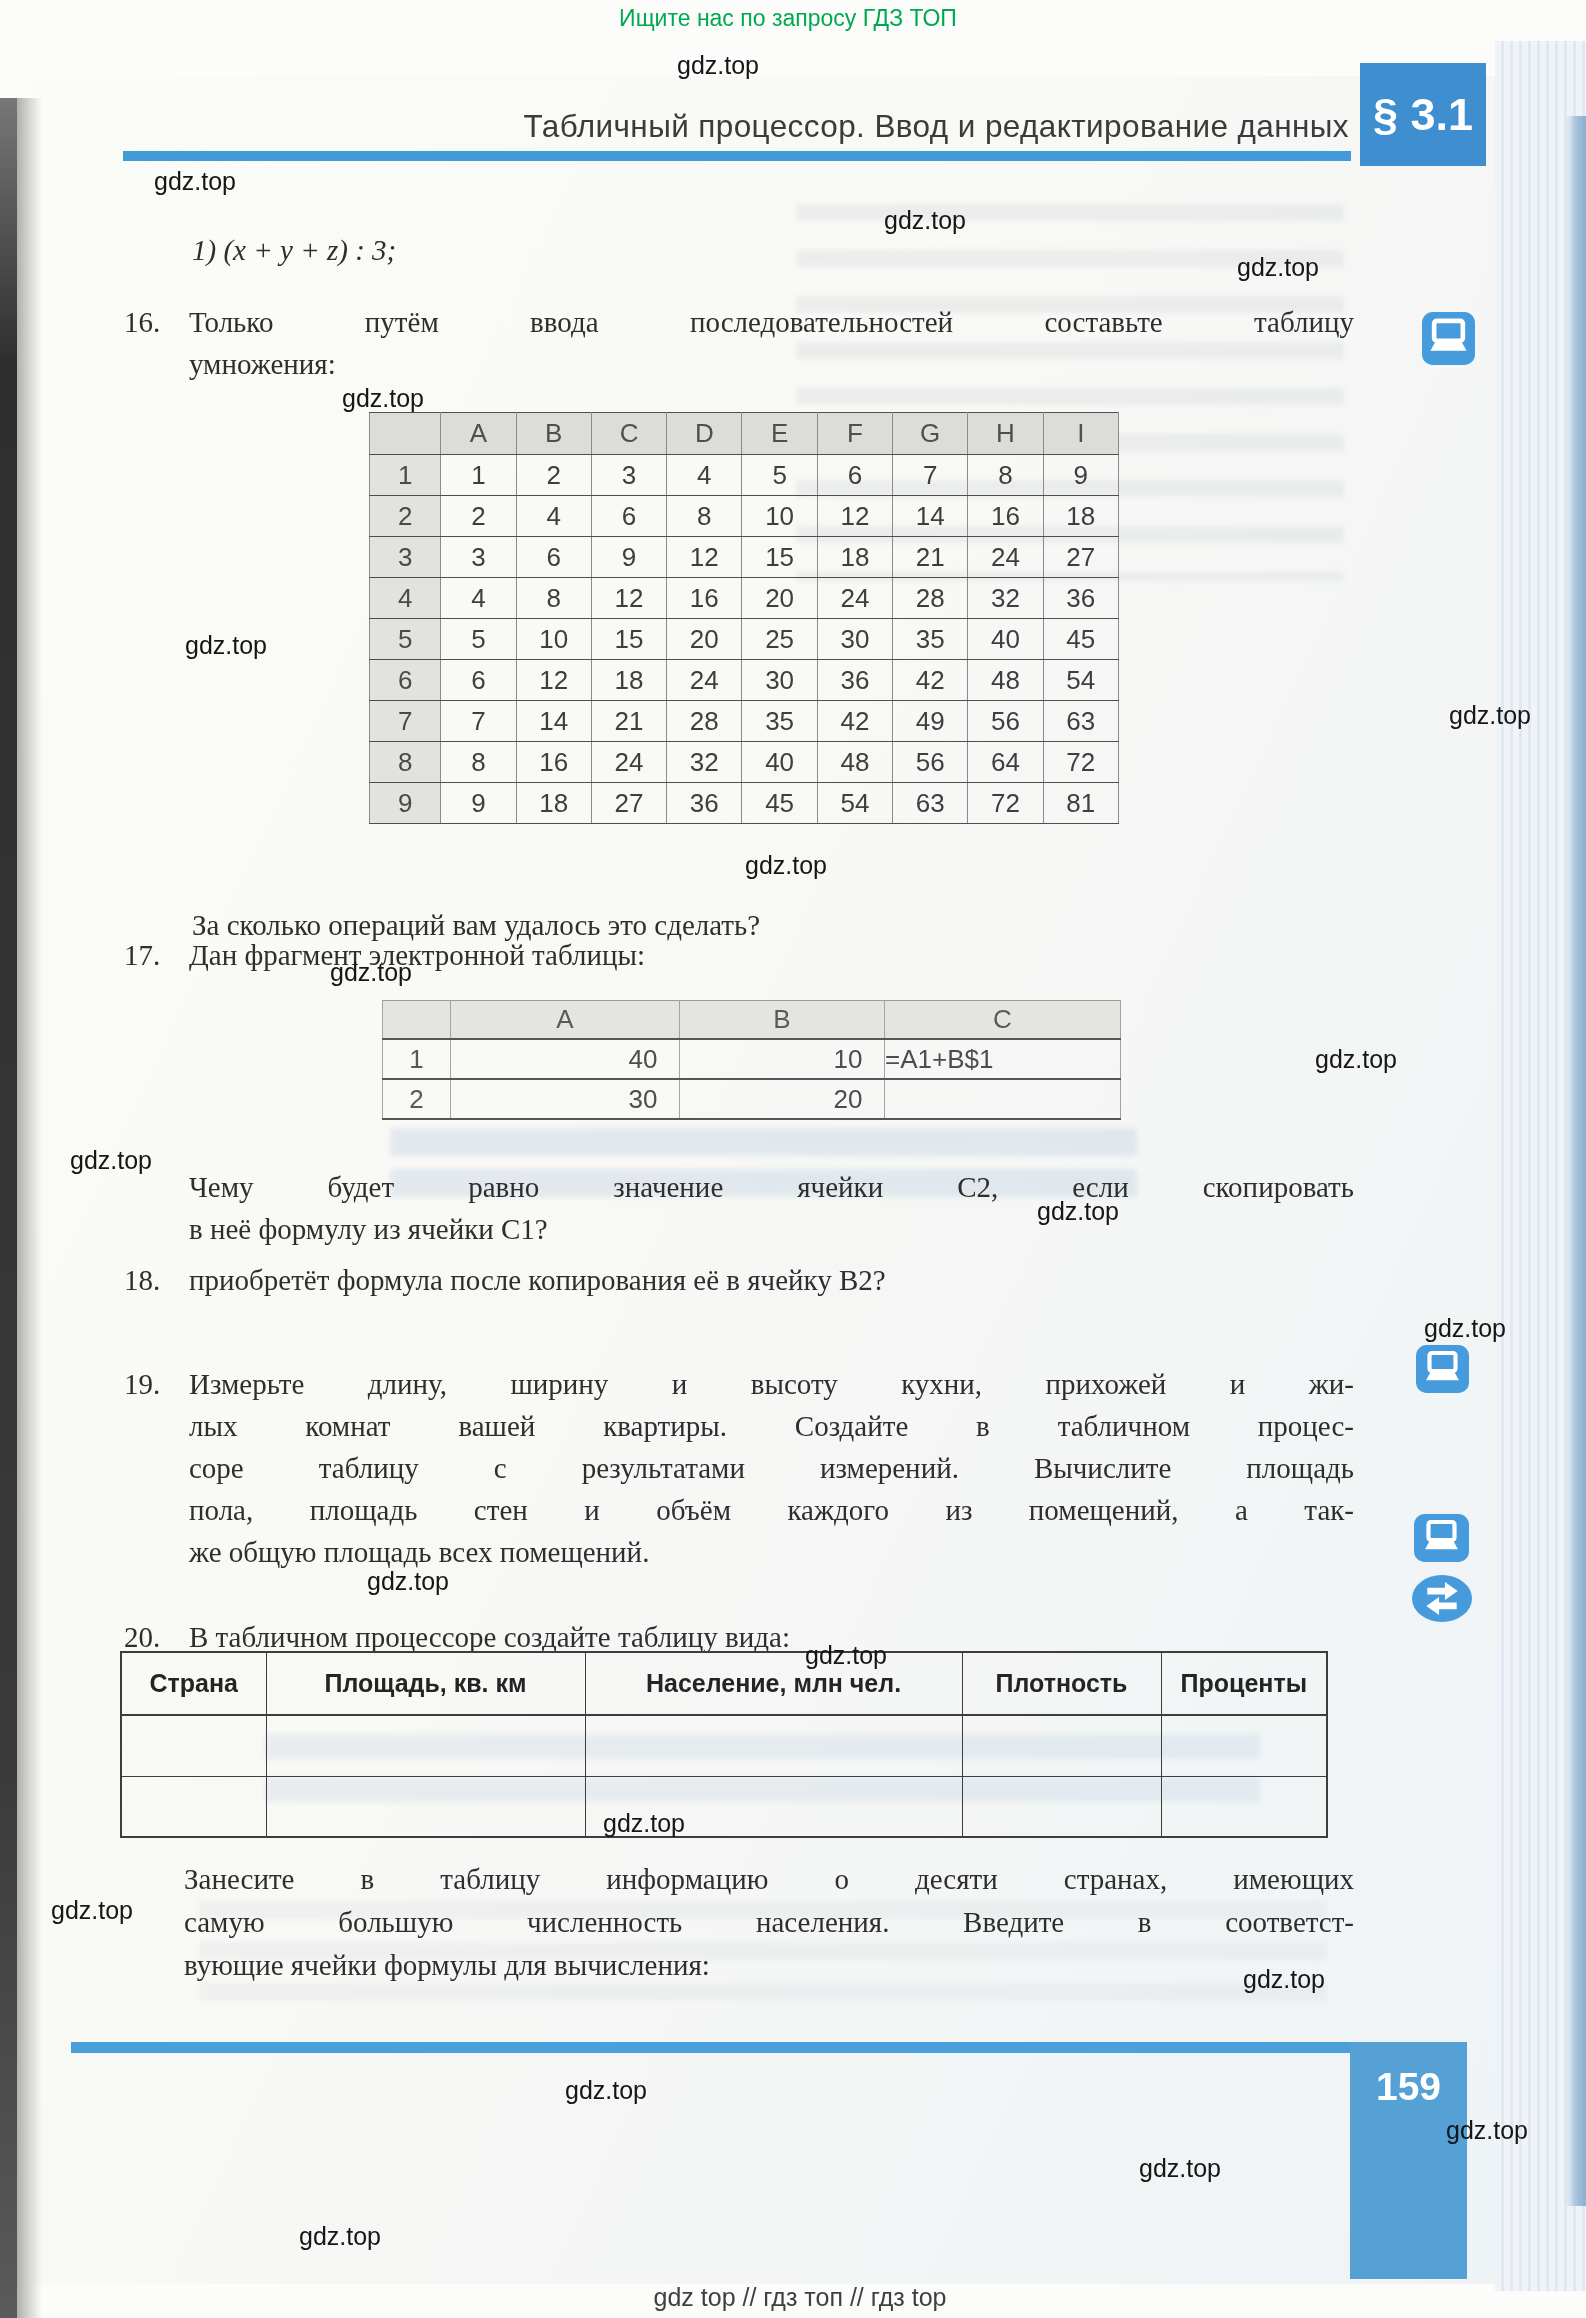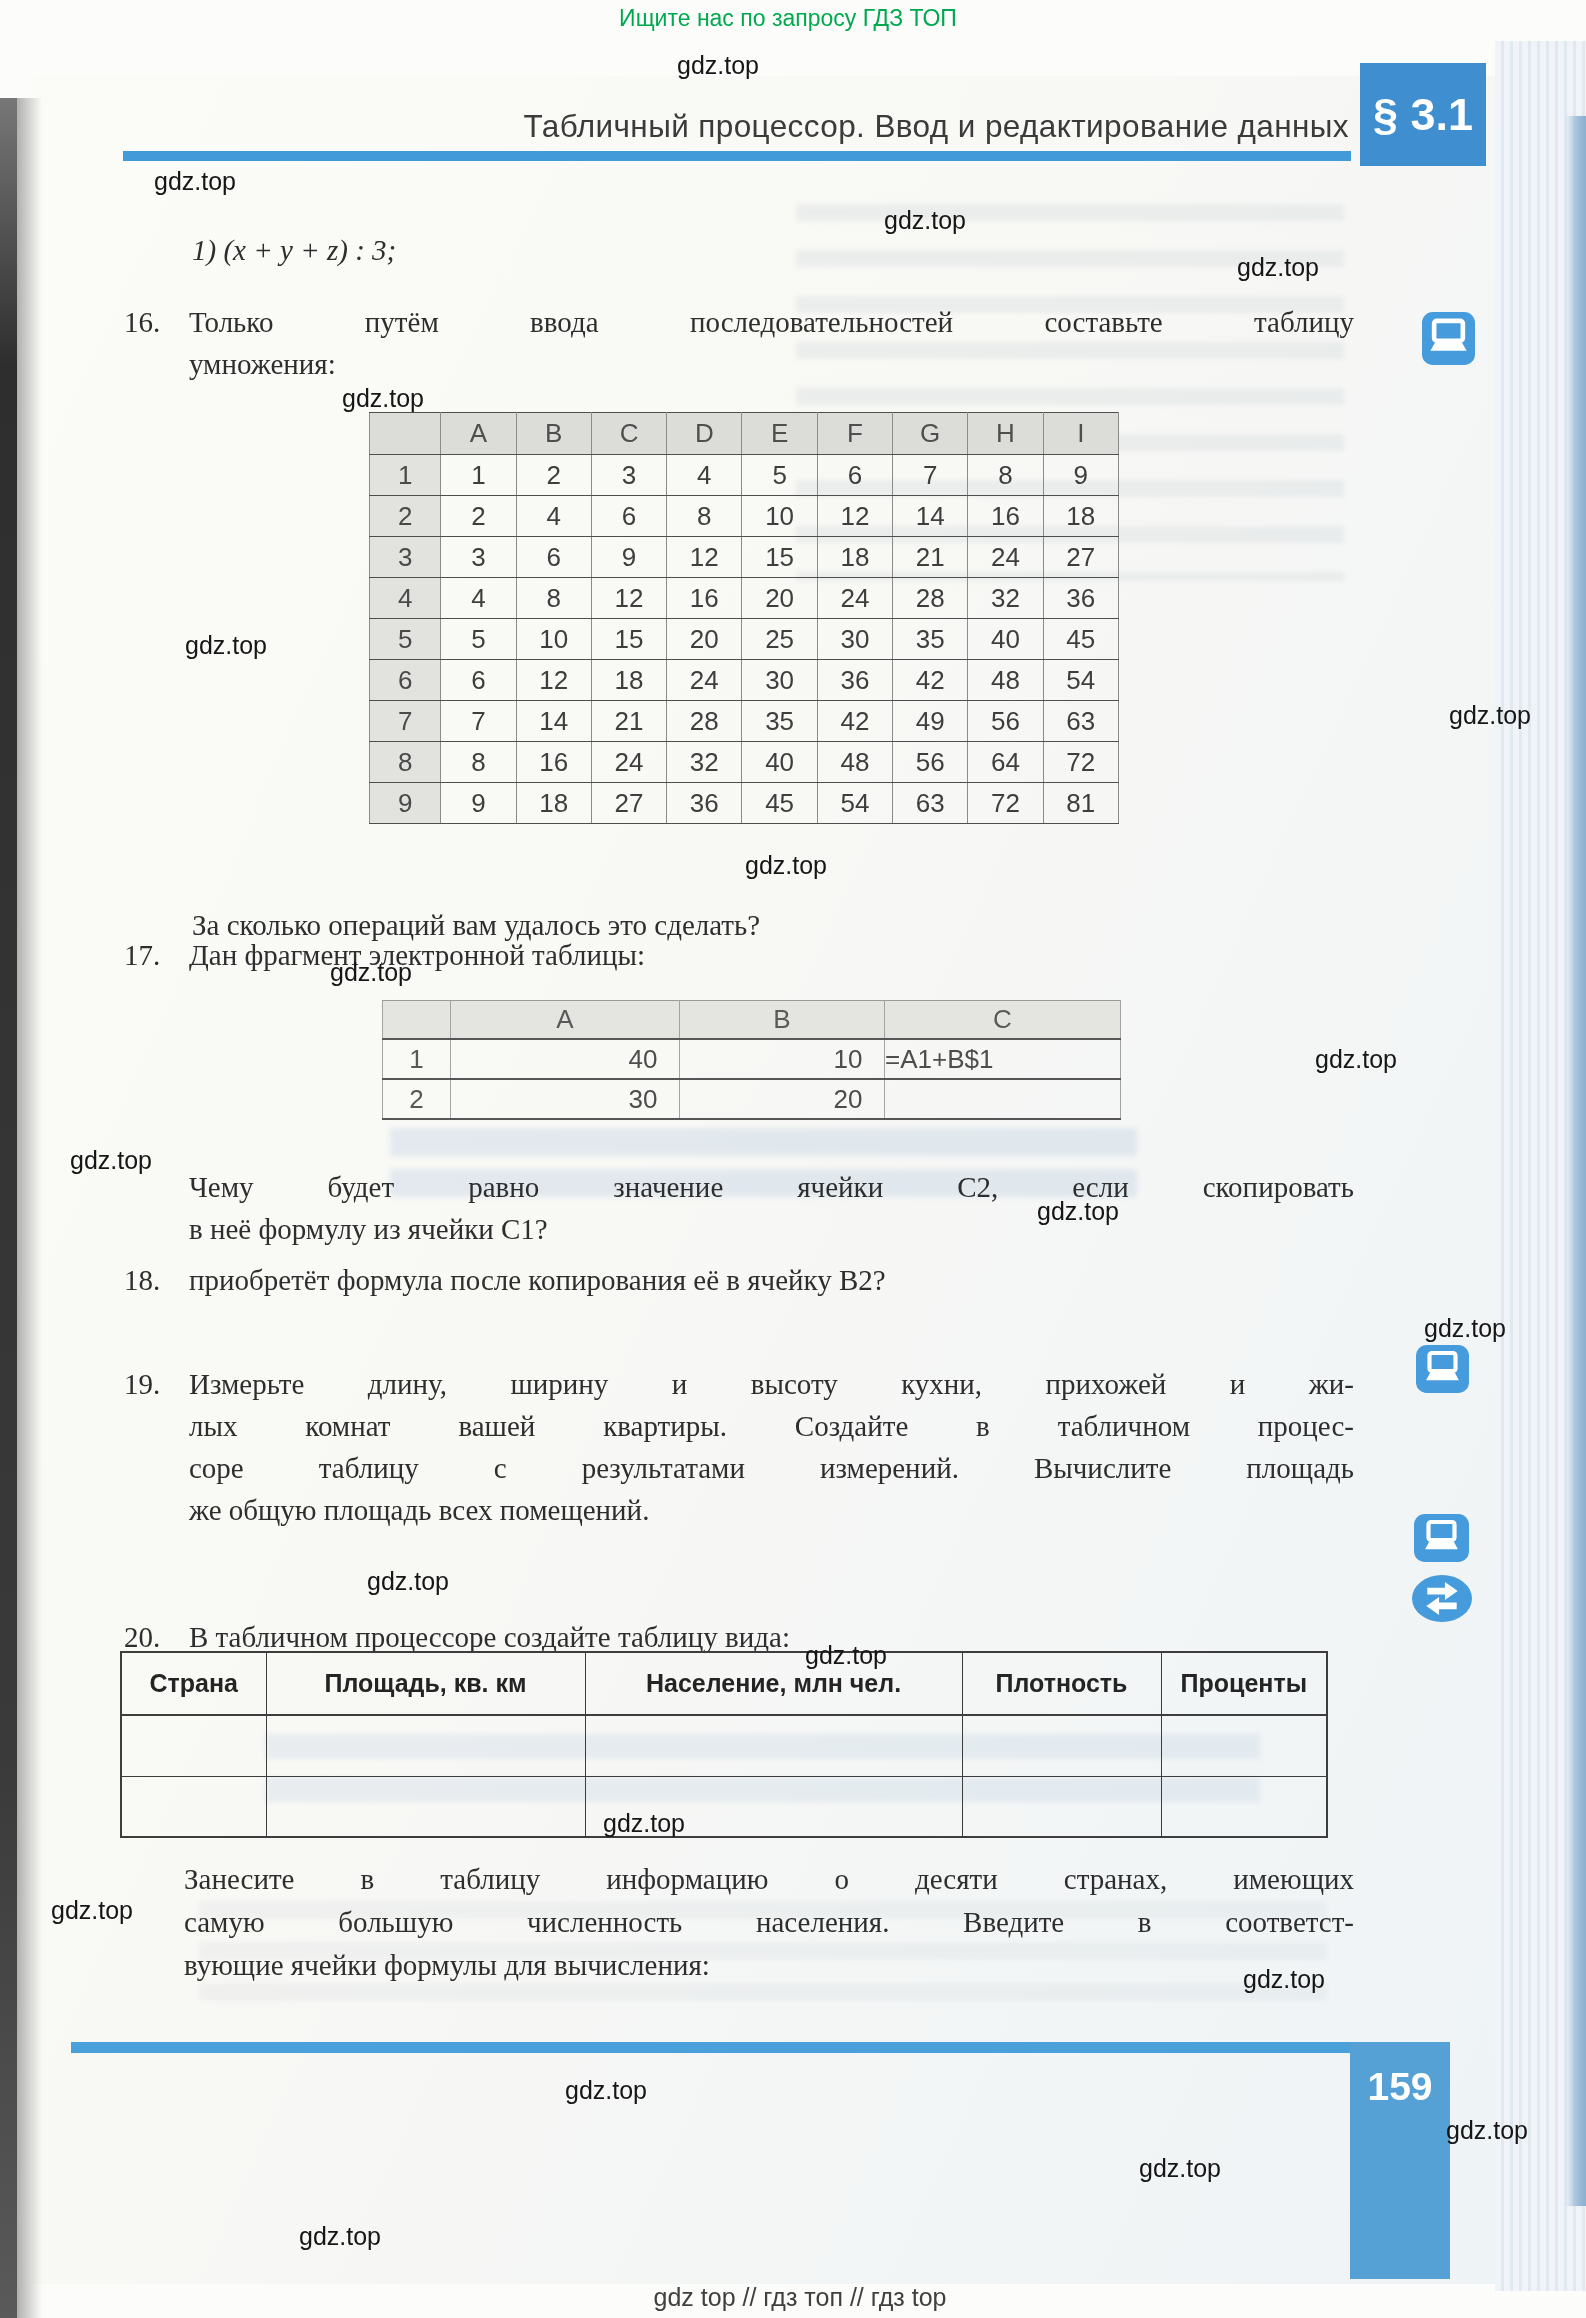--- a/index.html
+++ b/index.html
@@ -88,21 +88,21 @@
     border-top:1.7px solid #3d3d3d;border-bottom:1.7px solid #3d3d3d;
     vertical-align:middle;text-align:center;padding:4px;
   }
   .countries thead th{
     height:53px;font:700 25px "Liberation Sans",sans-serif;color:#242424;border-bottom:2.5px solid #3d3d3d;
   }
   .countries tbody tr{height:61px;}
   
   .footer-rule{left:71px;top:2042px;width:1279px;height:10.8px;background:#49a0da;}
   .page-tab{
-    left:1350px;top:2042px;width:100px;height:237px;background:#55a0d4;
+    left:1350px;top:2042px;width:117px;height:237px;background:#55a0d4;
     text-align:center;
   }
   .page-num{display:block;margin-top:23px;font:700 39px "Liberation Sans",sans-serif;color:#fff;}
   
   .promo-top{
     left:788px;top:5px;transform:translateX(-50%);
     font:400 23px "Liberation Sans",sans-serif;color:#00a94f;white-space:nowrap;
   }
   .promo-bottom{
     left:800px;top:2283px;transform:translateX(-50%);
@@ -358,20 +358,21 @@
       <div class="line last">приобретёт формула после копирования её в ячейку B2?</div>
     </div>
 </div>
 
 <div class="tblock" style="top:1363px;">
   <span class="tasknum">19.</span>
   <div>
       <div class="line">Измерьте длину, ширину и высоту кухни, прихожей и жи-</div>
       <div class="line">лых комнат вашей квартиры. Создайте в табличном процес-</div>
       <div class="line">соре таблицу с результатами измерений. Вычислите площадь</div>
+      <div class="line">пола, площадь стен и объём каждого из помещений, а так-</div>
       <div class="line last">же общую площадь всех помещений.</div>
     </div>
 </div>
 
 <div class="tblock" style="top:1616px;">
   <span class="tasknum">20.</span>
   <div class="line last">В табличном процессоре создайте таблицу вида:</div>
 </div>
 
 <div class="abs countries">

